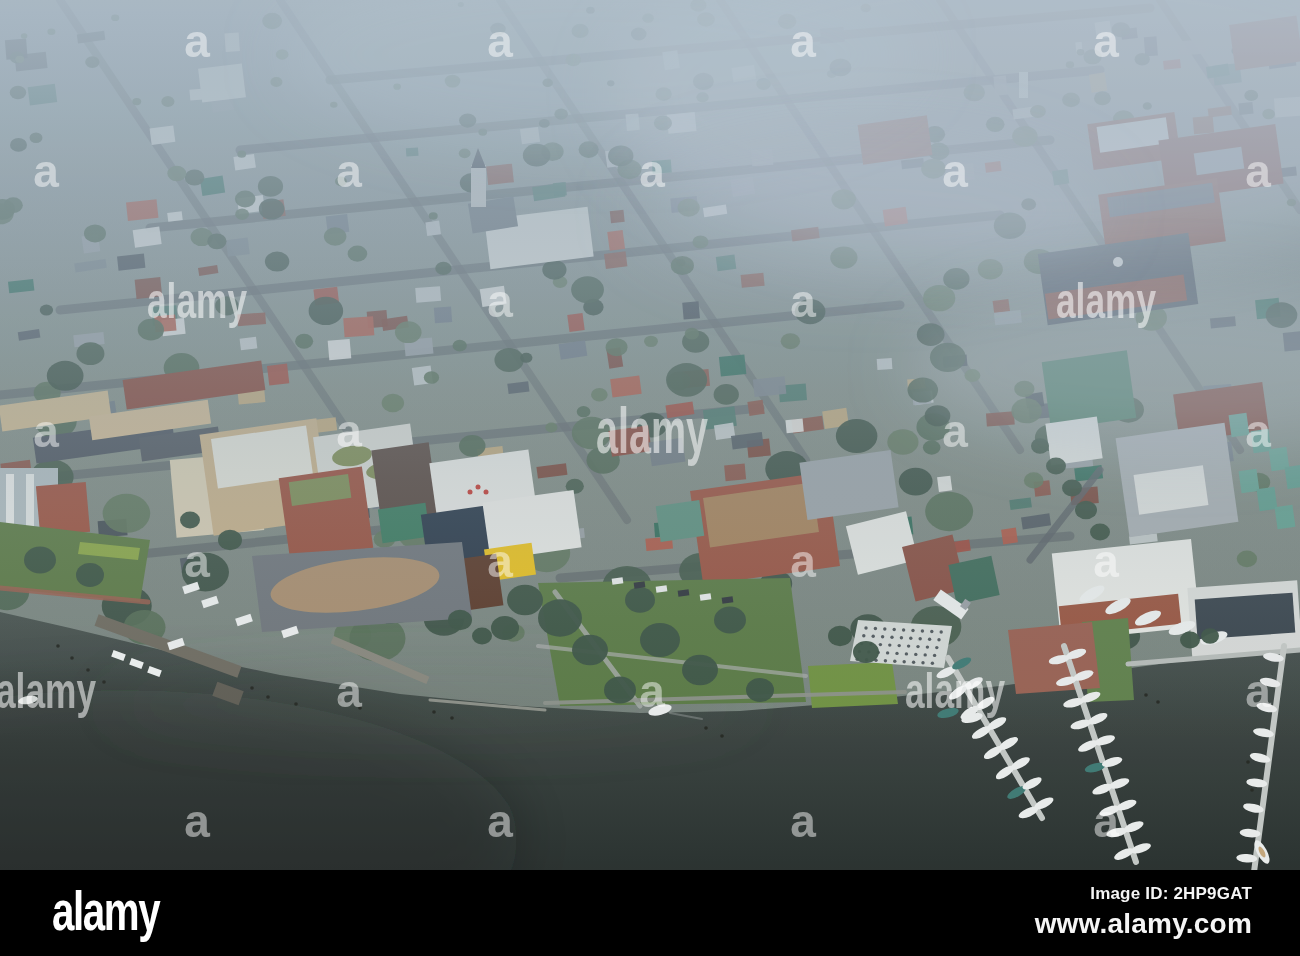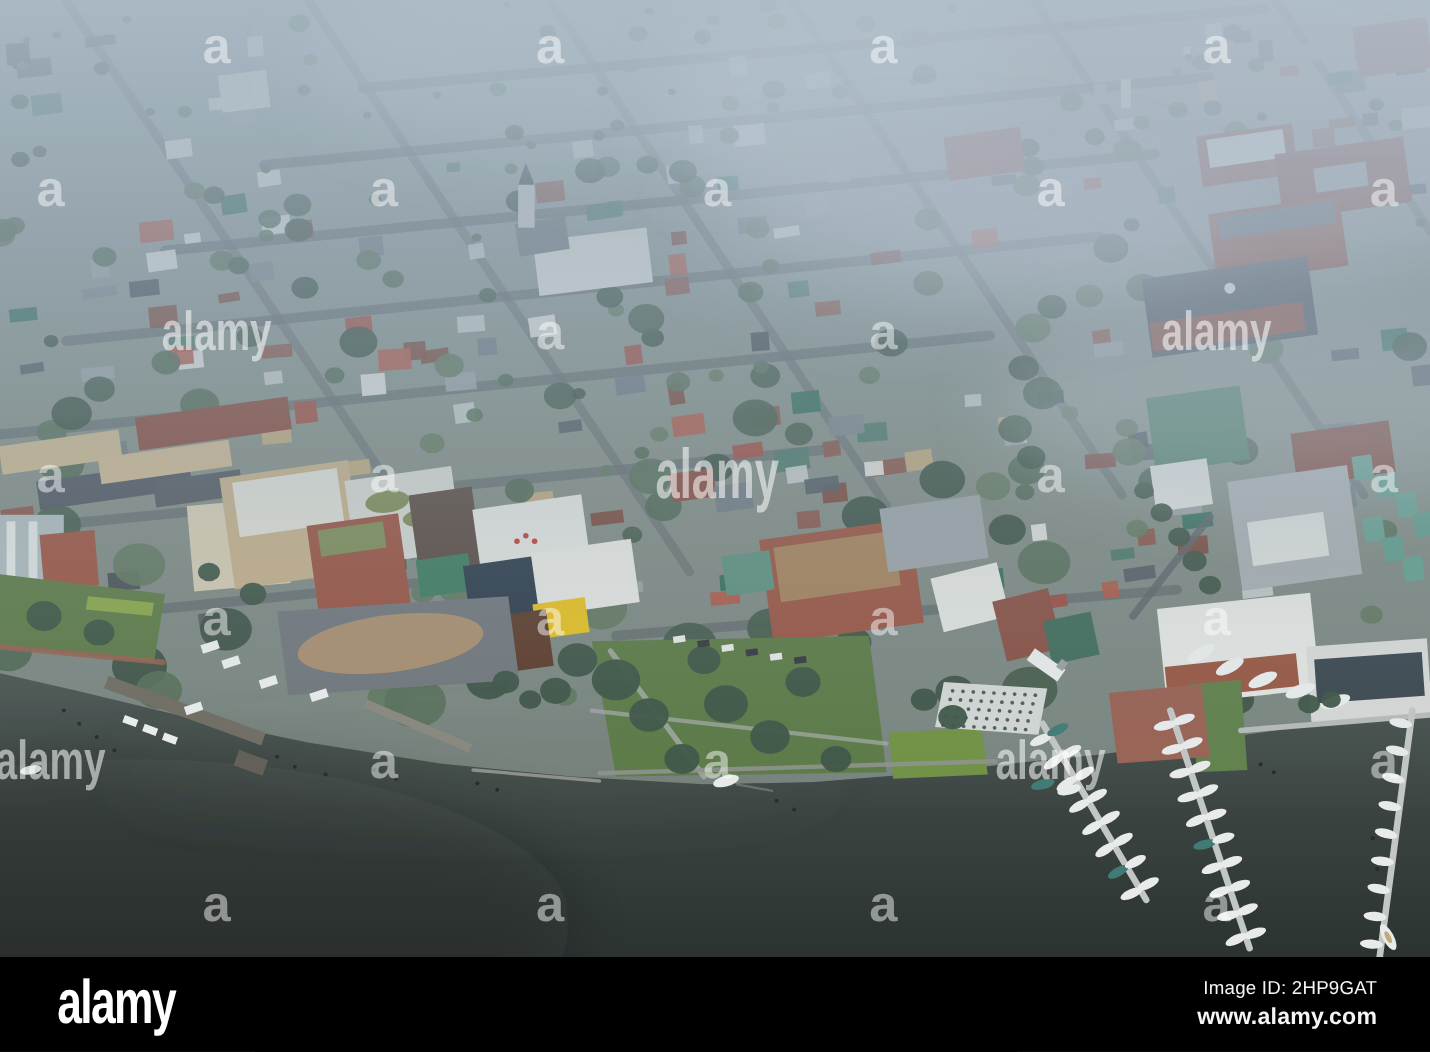--- a/index.html
+++ b/index.html
@@ -4,22 +4,22 @@
 <style>
   html,body{margin:0;padding:0;background:#000;}
   body{width:1300px;height:956px;overflow:hidden;font-family:"Liberation Sans",sans-serif;}
   .stage{width:1300px;height:956px;position:relative;background:#000;}
   .photo{position:absolute;left:0;top:0;width:1300px;height:870px;overflow:hidden;background:#7b857d;}
   .photo svg{position:absolute;left:0;top:0;display:block;}
   .footer{position:absolute;left:0;top:870px;width:1300px;height:86px;background:#000;display:flex;align-items:center;justify-content:space-between;}
   .footer-logo{color:#fff;font-weight:700;font-size:56px;letter-spacing:-2px;line-height:1;
     transform:scaleX(0.72);transform-origin:left center;margin-left:52px;margin-top:-4px;}
   .footer-meta{text-align:right;margin-right:48px;color:#f5f5f5;}
-  .image-id{font-size:17px;font-weight:400;letter-spacing:.2px;line-height:1.35;margin-left:40px;}
-  .website{font-size:21px;font-weight:700;letter-spacing:.2px;line-height:1.3;}
+  .image-id{font-size:17px;font-weight:700;letter-spacing:.2px;line-height:1.35;margin-left:40px;}
+  .website{font-size:28px;font-weight:700;letter-spacing:.2px;line-height:1.3;}
 </style>
 </head>
 <body>
 
 <div class="stage">
   <div class="photo">
     <svg id="scene" width="1300" height="870" viewBox="0 0 1300 870">
         <defs>
           <linearGradient id="gLand" x1="0" y1="0" x2="0" y2="1">
             <stop offset="0%" stop-color="#9aa8ab"></stop>

